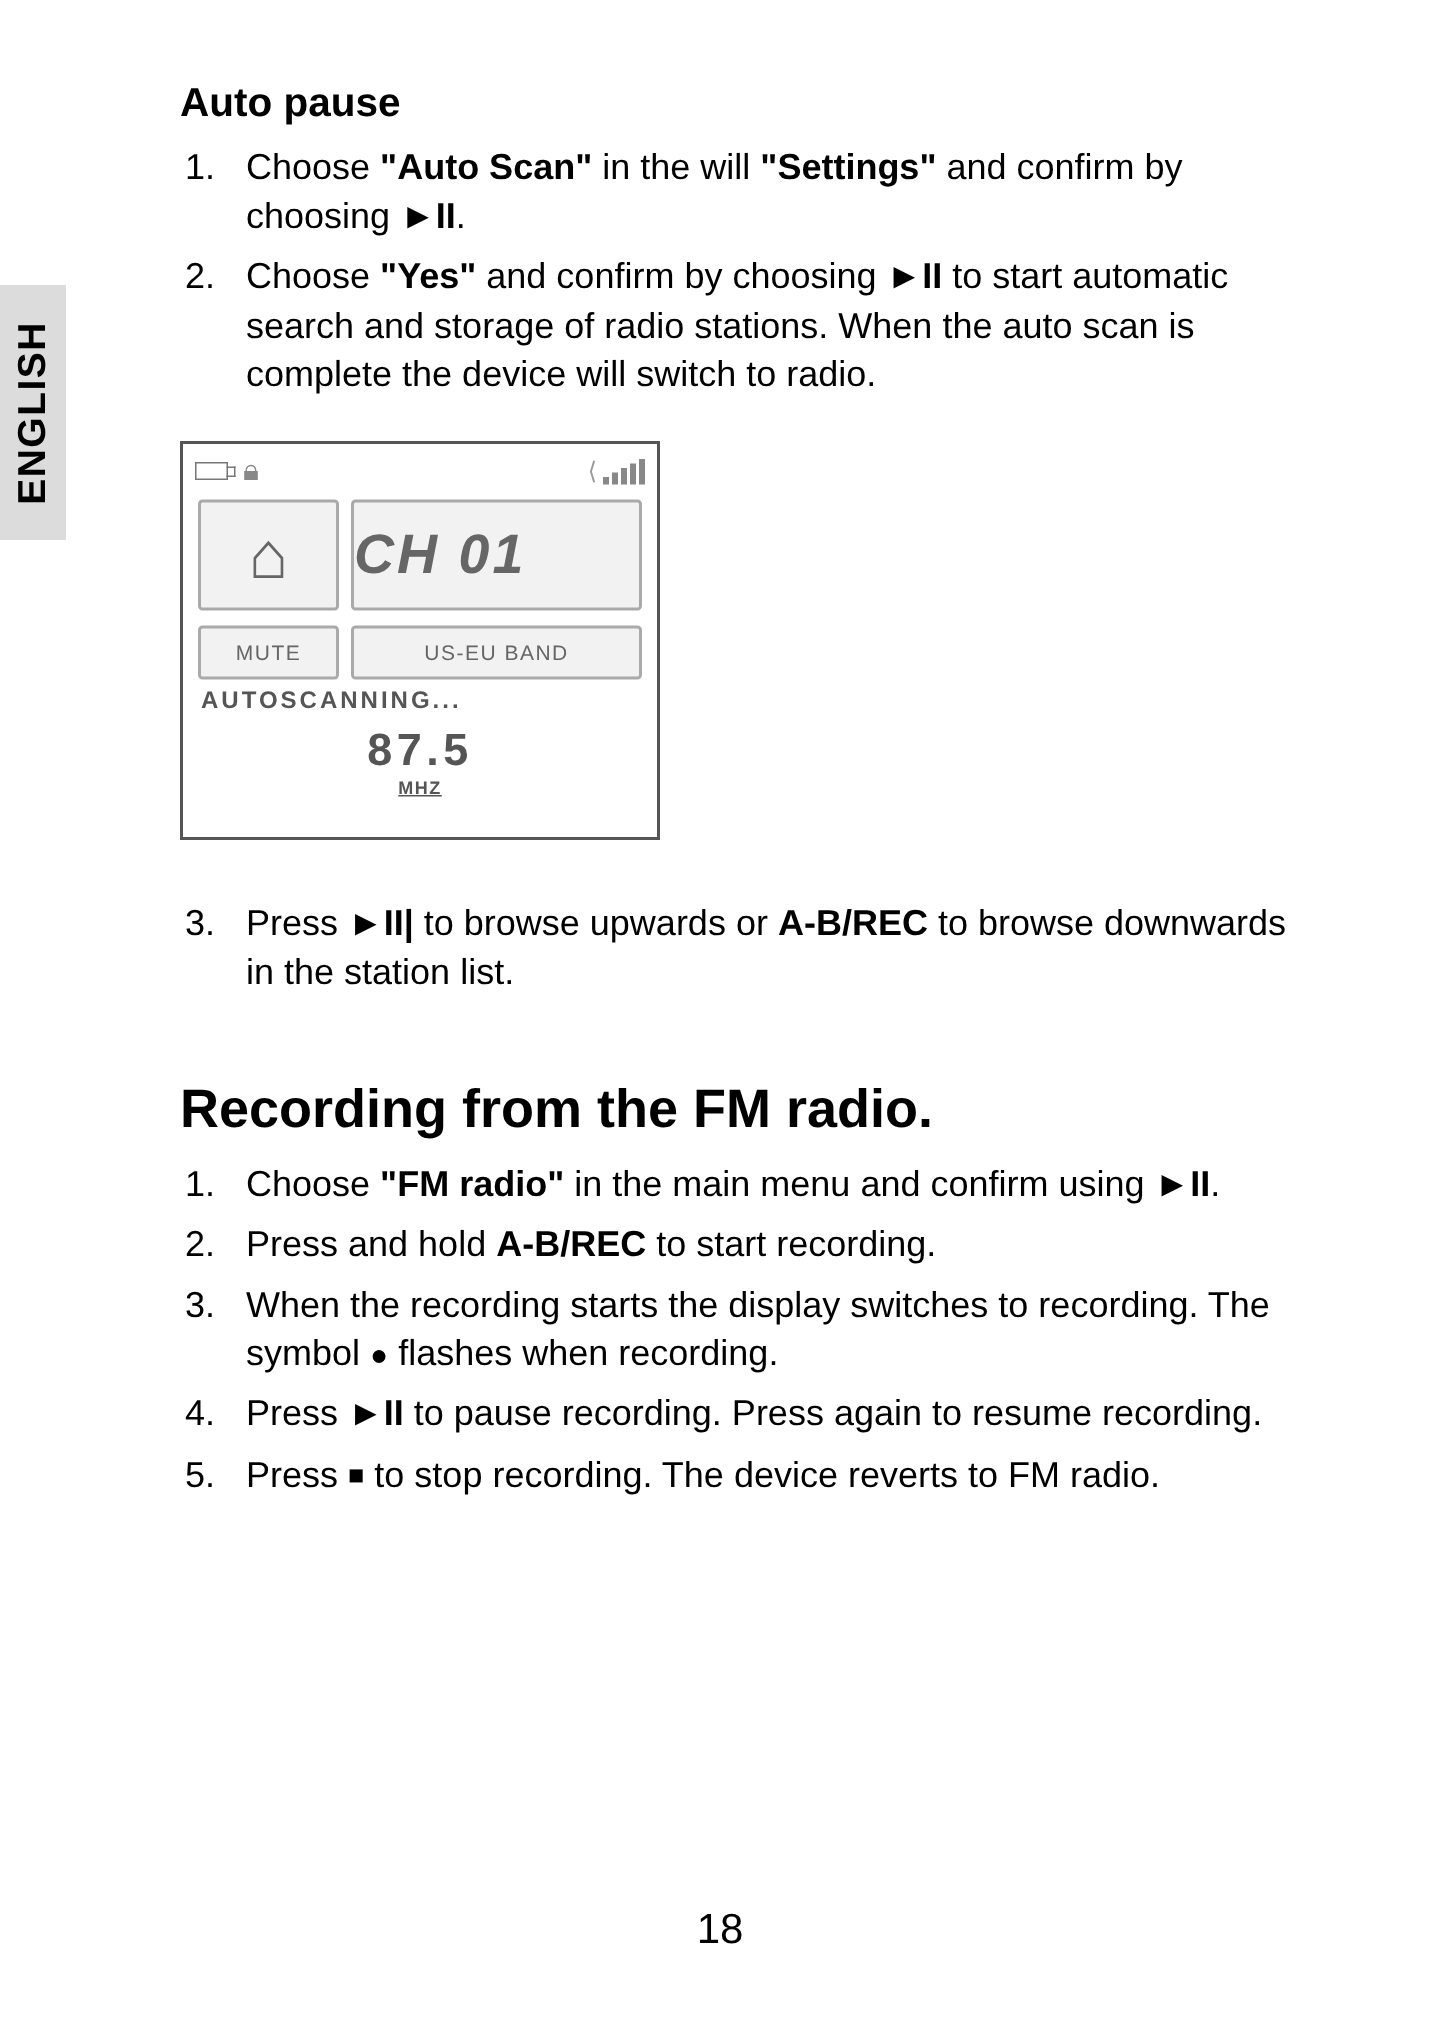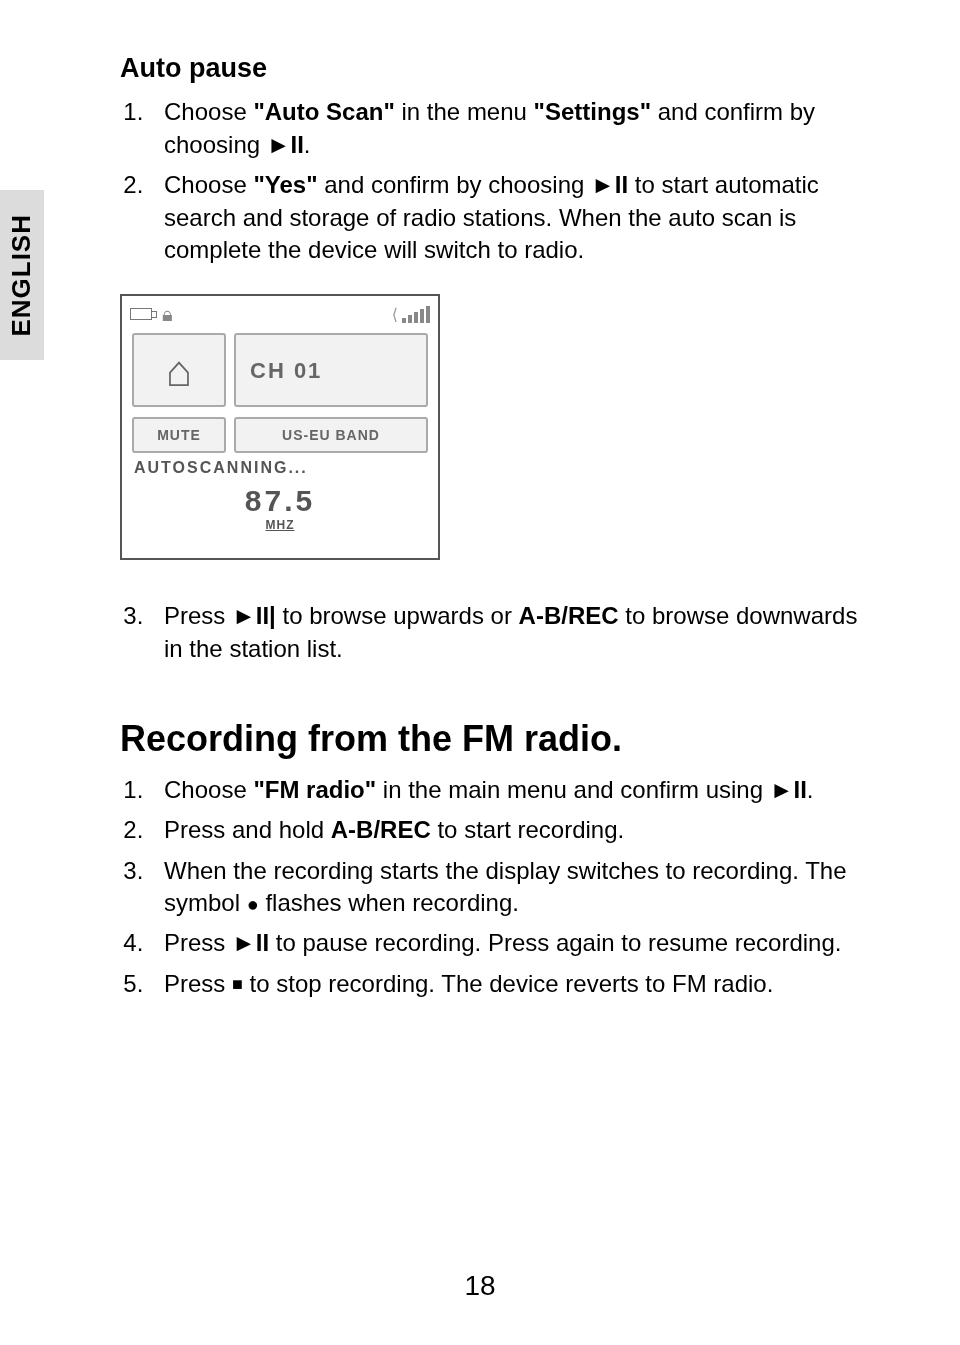--- a/index.html
+++ b/index.html
@@ -117,35 +117,35 @@
   .sc-home {
     width: 90px; height:70px;
     margin-left:10px;
     display:flex; align-items:center; justify-content:center;
     font-size:44px;
   }
   .sc-ch {
     flex:1; height:70px;
     margin-left:8px;
     display:flex; align-items:center;
-    padding-left:14px;
-    font-size:22px;
+    font-size:37px;
     font-weight:700;
     letter-spacing:2px;
+    font-style:italic;
   }
   .sc-row2 {
     display:flex;
     margin: 10px 10px 0 10px;
     gap:8px;
   }
   .sc-mute, .sc-band {
     height:32px;
     display:flex; align-items:center; justify-content:center;
     font-size:14px;
-    font-weight:700;
+    font-weight:400;
     letter-spacing:1px;
   }
   .sc-mute { width: 90px; }
   .sc-band { flex:1; }
   .sc-autoscan {
     margin: 4px 12px 0 12px;
     font-size: 16px;
     font-weight:700;
     letter-spacing:2px;
     color:#555;
@@ -188,21 +188,21 @@
 <div class="side-tab">
   <span>ENGLISH</span>
 </div>
 
 <div class="content">
 
   <h2 class="section">Auto pause</h2>
 
   <ol>
     <li>
-      <span>Choose </span><b>"Auto Scan"</b><span> in the menu </span><b>"Settings"</b><span> and confirm by choosing </span><b class="play">►II</b><span>.</span>
+      <span>Choose </span><b>"Auto Scan"</b><span> in the will </span><b>"Settings"</b><span> and confirm by choosing </span><b class="play">►II</b><span>.</span>
     </li>
     <li>
       <span>Choose </span><b>"Yes"</b><span> and confirm by choosing </span><b class="play">►II</b><span> to start automatic search and storage of radio stations. When the auto scan is complete the device will switch to radio.</span>
     </li>
   </ol>
 
   <div class="screenshot">
     <div class="sc-topbar">
       <span class="tb-left">
         <span class="icon-usb"></span>

